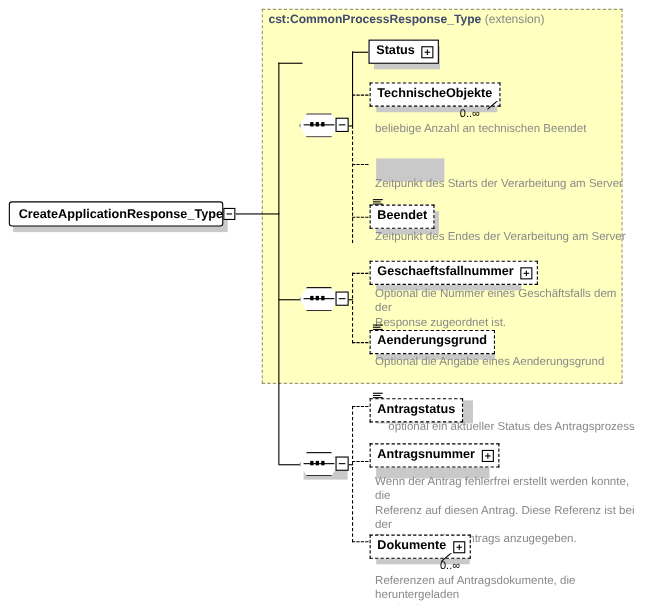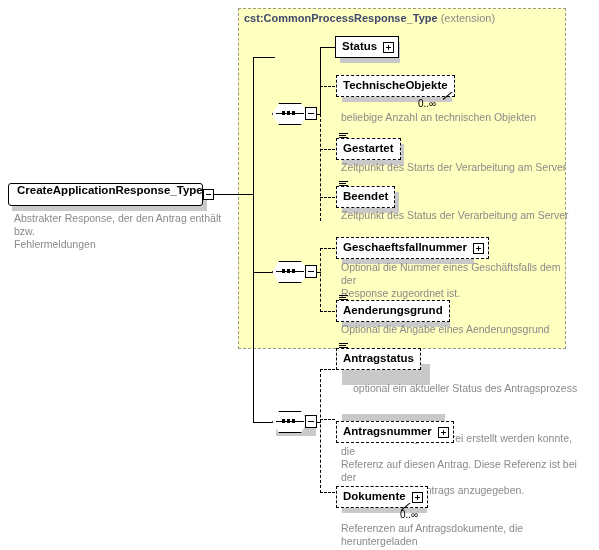--- a/index.html
+++ b/index.html
@@ -69,21 +69,21 @@
 
   
   .root-node{
     position:absolute;
     left:8px;top:183px;
     width:195px;height:23px;
     border:1px solid #000;
     border-radius:3px;
     background:#fff;
     box-sizing:border-box;
-    display:flex;align-items:flex-start;
+    display:flex;align-items:center;
   }
   .root-node .label{
     font-size:11.5px;font-weight:bold;color:#000;padding-left:8px;
   }
 
   
   .expander{
     position:absolute;
     width:11px;height:11px;
     border:1px solid #000;
@@ -209,22 +209,20 @@
   <div class="ext-title">
     <span>cst:CommonProcessResponse_Type</span>
     <span class="ext-kind">(extension)</span>
   </div>
 
   <div class="shadow" style="left:12px;top:189px;width:195px;height:22px;"></div>
   <div class="root-node" style="z-index:2;">
     <span class="label">CreateApplicationResponse_Type</span>
   </div>
   <div class="expander" style="left:203px;top:189px;z-index:3;"></div>
-  <div class="desc" style="left:14px;top:212px;width:215px;">Abstrakter Response, der den Antrag enthält bzw.
-Fehlermeldungen</div>
 
   <div class="ln h" style="left:214px;top:194px;width:40px;"></div>
 
   <div class="ln v" style="left:253px;top:57px;height:365px;"></div>
 
   <div class="ln h" style="left:253px;top:57px;width:22px;"></div>
 
   <div class="ln h" style="left:253px;top:272px;width:22px;"></div>
 
   <div class="ln h" style="left:253px;top:422px;width:22px;"></div>
@@ -257,43 +255,35 @@
   </div>
 
   <div class="shadow" style="left:342px;top:81px;width:110px;height:21px;"></div>
   <div class="node dashed" style="left:336px;top:75px;z-index:2;">
     <span class="label">TechnischeObjekte</span>
     <div class="repeat-tick">
         <i></i>
       </div>
   </div>
   <div class="card" style="left:418px;top:98px;">0..∞</div>
-  <div class="desc" style="left:341px;top:111px;width:230px;">beliebige Anzahl an technischen Objekten</div>
+  <div class="desc" style="left:341px;top:111px;width:230px;">beliebige Anzahl an technischen Beendet</div>
 
   <div class="shadow" style="left:342px;top:144px;width:62px;height:21px;"></div>
-  <div class="node dashed" style="left:336px;top:138px;z-index:2;">
-    <div class="type-glyph">
-        <span></span>
-        <span></span>
-        <span></span>
-      </div>
-    <span class="label">Gestartet</span>
-  </div>
   <div class="desc" style="left:341px;top:161px;width:235px;">Zeitpunkt des Starts der Verarbeitung am Server</div>
 
   <div class="shadow" style="left:342px;top:192px;width:57px;height:21px;"></div>
   <div class="node dashed" style="left:336px;top:186px;z-index:2;">
     <div class="type-glyph">
         <span></span>
         <span></span>
         <span></span>
       </div>
     <span class="label">Beendet</span>
   </div>
-  <div class="desc" style="left:341px;top:209px;width:235px;">Zeitpunkt des Status der Verarbeitung am Server</div>
+  <div class="desc" style="left:341px;top:209px;width:235px;">Zeitpunkt des Endes der Verarbeitung am Server</div>
 
   <div class="seq" style="left:272px;top:261px;">
     <div class="seqshadow"></div>
     <div class="oct"></div>
     <div class="octline"></div>
     <div class="dots">
         <b></b>
         <b></b>
         <b></b>
       </div>
@@ -334,32 +324,32 @@
       </div>
     <div class="conn"></div>
   </div>
   <div class="ln h" style="left:317px;top:422px;width:4px;"></div>
   <div style="position:absolute;left:320px;top:369px;height:124px;border-left:1px dashed #000;"></div>
   <div style="position:absolute;left:320px;top:369px;width:15px;border-top:1px dashed #000;"></div>
   <div style="position:absolute;left:320px;top:419px;width:15px;border-top:1px dashed #000;"></div>
   <div style="position:absolute;left:320px;top:492px;width:15px;border-top:1px dashed #000;"></div>
 
   <div class="shadow" style="left:342px;top:364px;width:88px;height:21px;"></div>
-  <div class="node dashed" style="left:336px;top:348px;z-index:2;">
+  <div class="node dashed" style="left:336px;top:362px;z-index:2;">
     <div class="type-glyph">
         <span></span>
         <span></span>
         <span></span>
       </div>
     <span class="label">Antragstatus</span>
   </div>
   <div class="desc" style="left:341px;top:382px;width:240px;margin-left:12px;">optional ein aktueller Status des Antragsprozess</div>
 
   <div class="shadow" style="left:342px;top:414px;width:103px;height:21px;"></div>
-  <div class="node dashed" style="left:336px;top:421px;z-index:2;justify-content:center;">
+  <div class="node dashed" style="left:336px;top:403px;z-index:2;justify-content:center;">
     <span class="label">Antragsnummer</span>
     <div class="inline-exp plus"></div>
   </div>
   <div class="desc" style="left:341px;top:432px;width:245px;">Wenn der Antrag fehlerfrei erstellt werden konnte, die
 Referenz auf diesen Antrag. Diese Referenz ist bei der
 Einreichung des Antrags anzugegeben.</div>
 
   <div class="shadow" style="left:342px;top:492px;width:85px;height:21px;"></div>
   <div class="node dashed" style="left:336px;top:486px;z-index:2;justify-content:center;">
     <span class="label">Dokumente</span>

